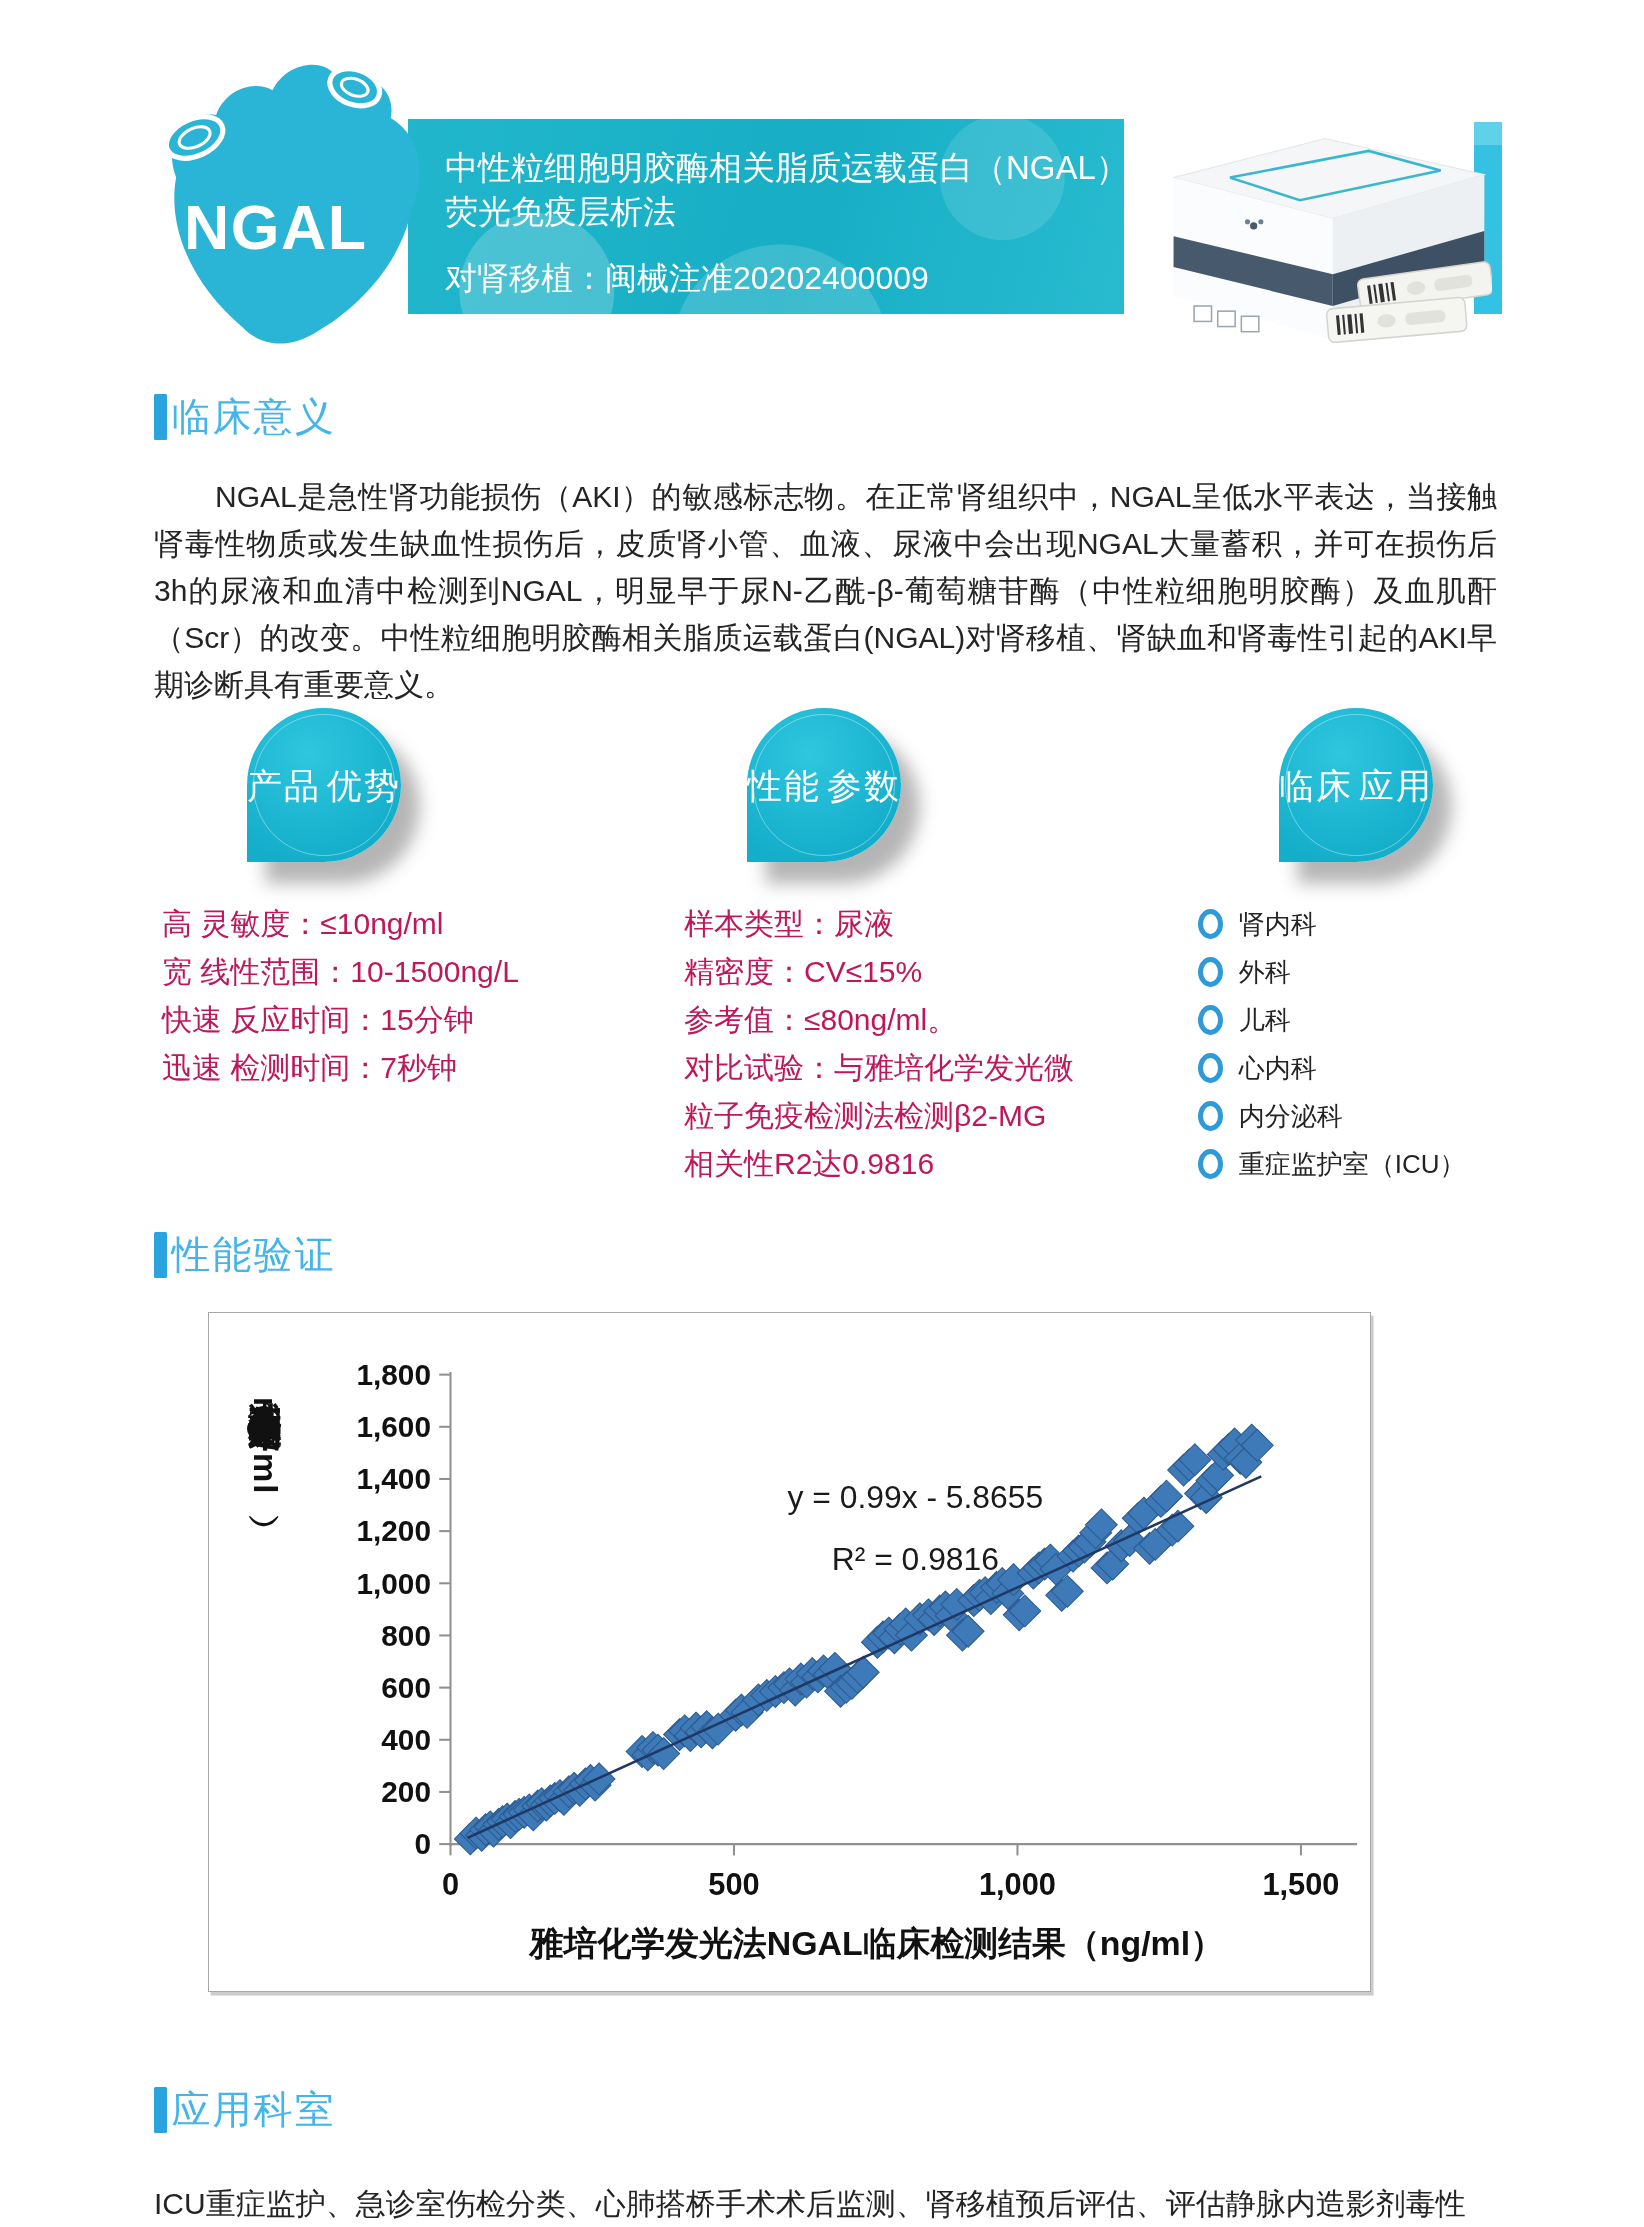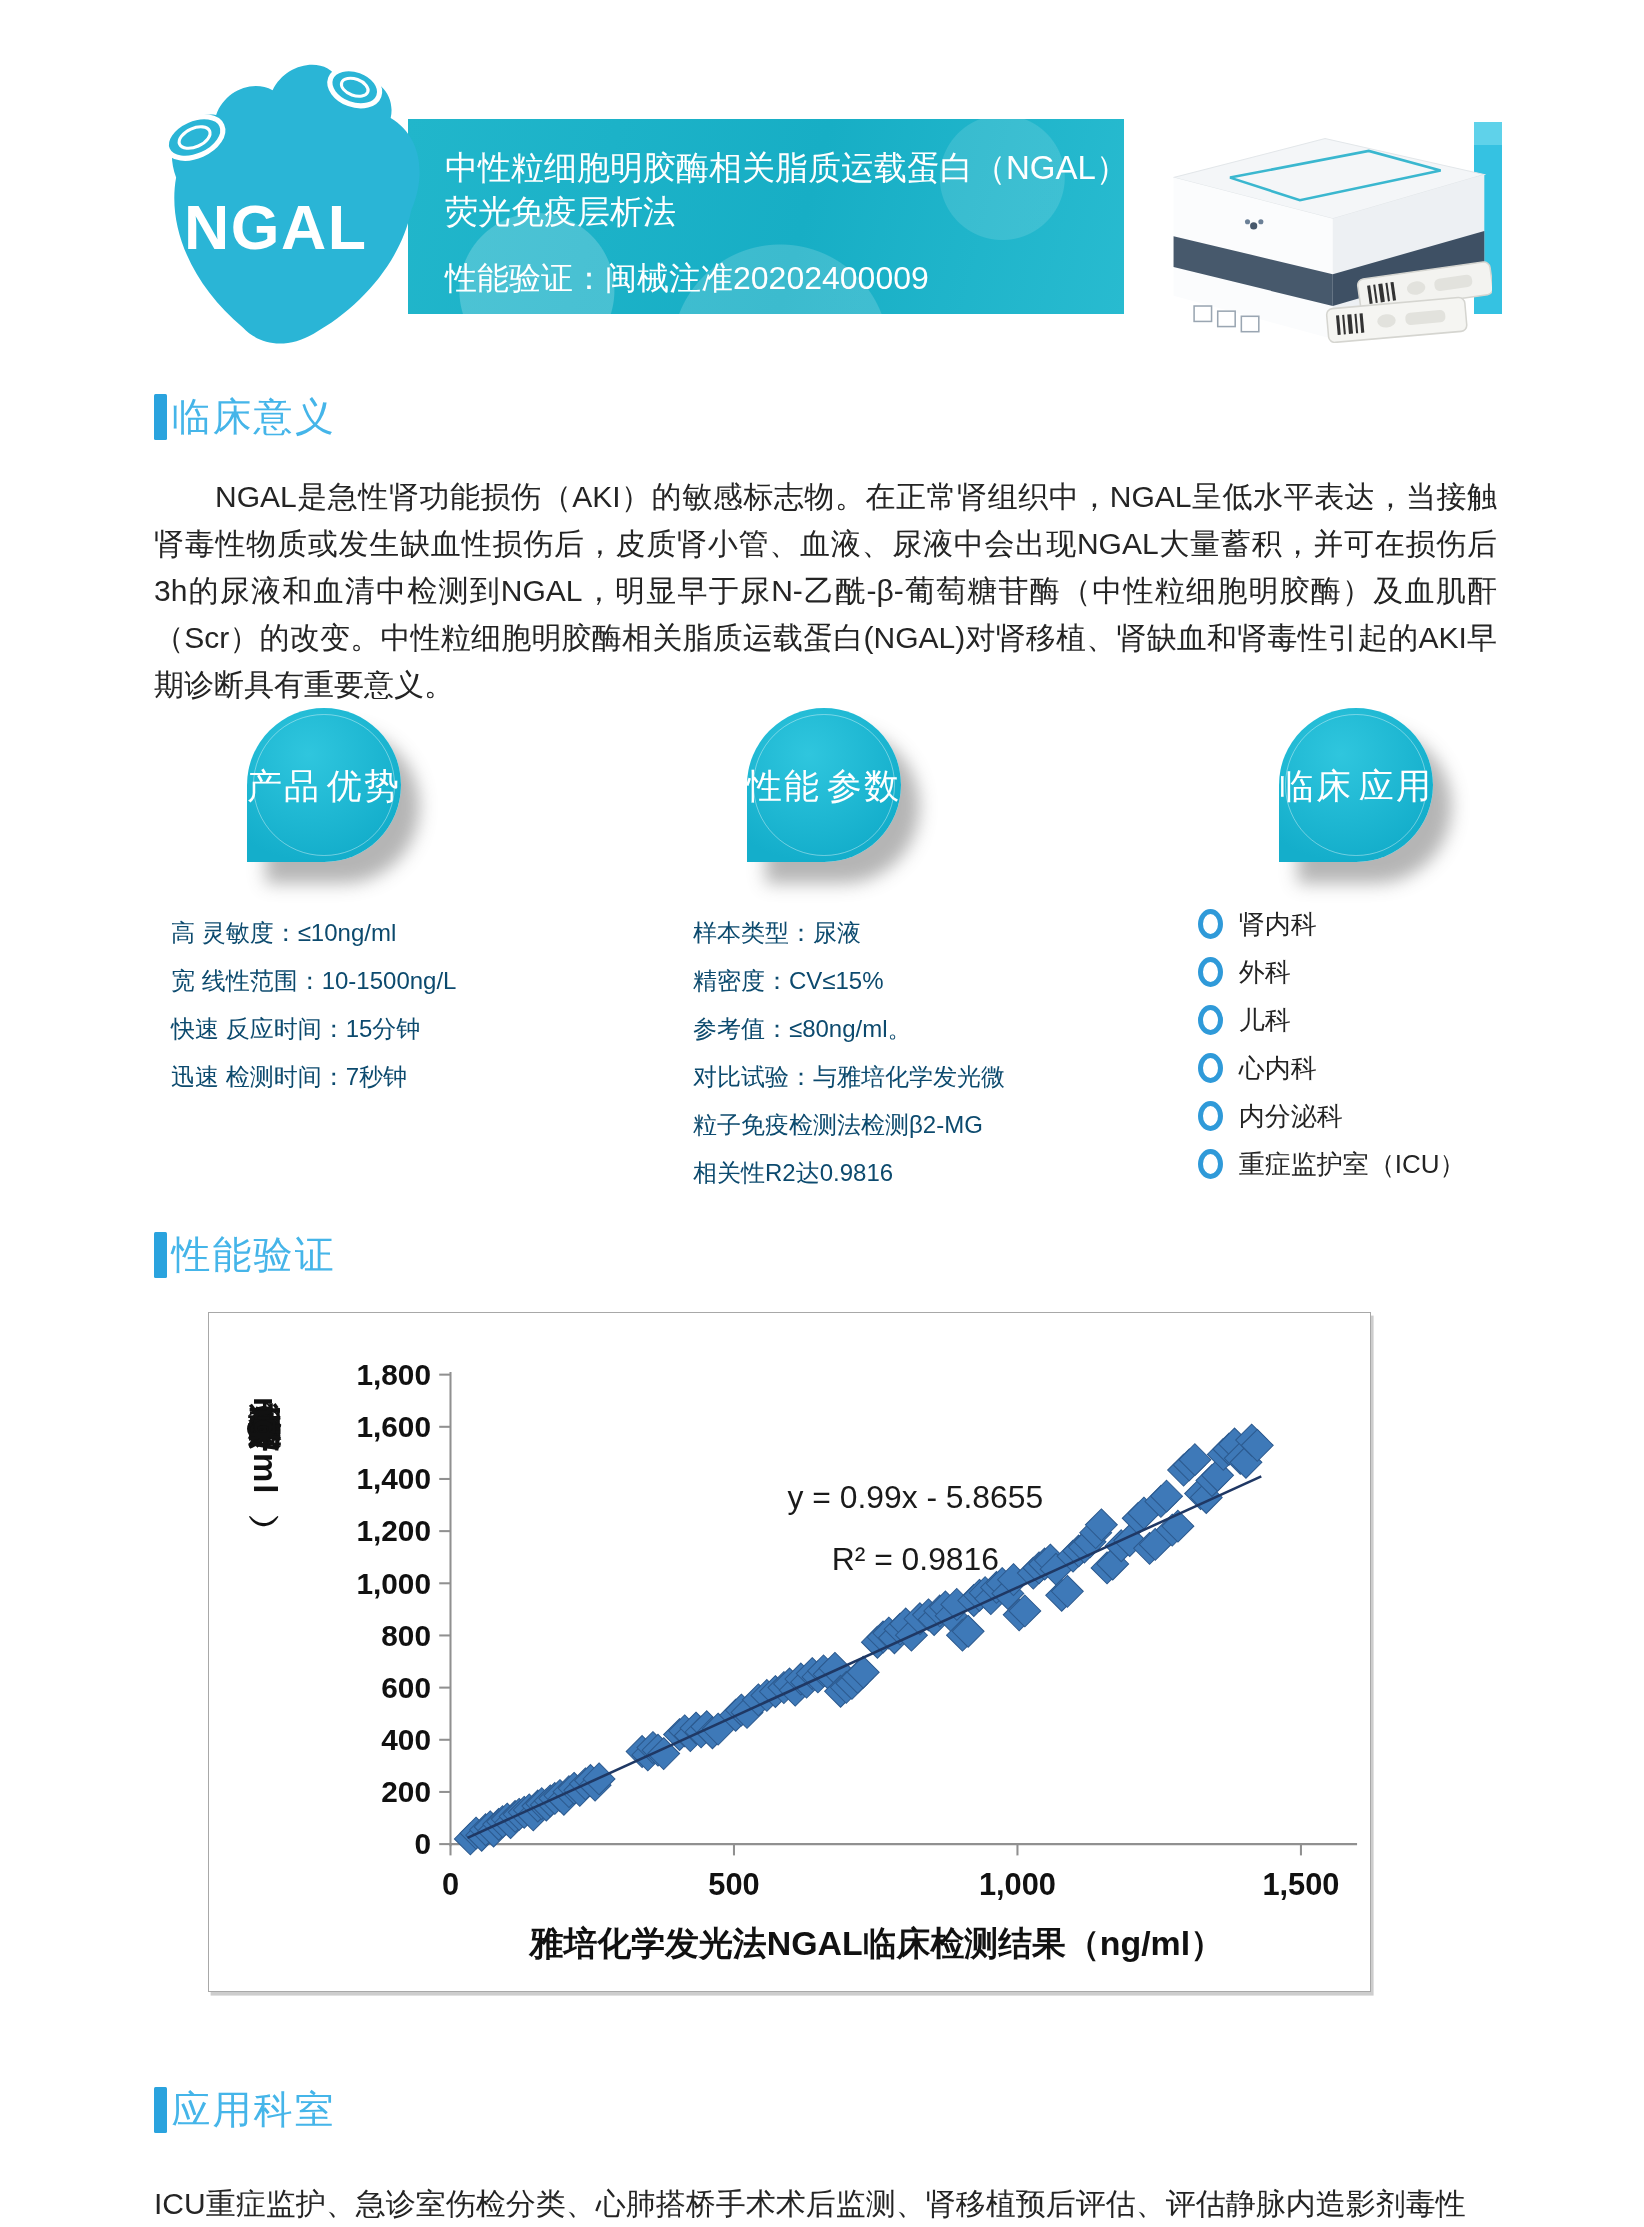--- a/index.html
+++ b/index.html
@@ -34,21 +34,21 @@
   
   .badge{position:absolute;width:154px;height:154px;border-radius:50% 50% 50% 0;
     background:radial-gradient(circle at 40% 30%,#2fc6de,#14aecb 75%);
     box-shadow:18.5px 21.6px 17.5px rgba(90,90,90,0.45);
     display:flex;flex-direction:row;align-items:center;justify-content:space-between;z-index:2;}
   .badge::before{content:"";position:absolute;inset:6.2px;border-radius:50%;
     border:1.5px solid rgba(255,255,255,0.38);}
   .badge span{color:#fff;font-size:35px;line-height:45px;letter-spacing:2.1px;}
 
   
-  .plain-list{position:absolute;list-style:none;margin:9px;padding:0;font-size:24px;line-height:48px;color:#0c4a6e;}
+  .plain-list{position:absolute;list-style:none;margin:0;padding:0;font-size:30px;line-height:48px;color:#be185d;}
   .app-list{position:absolute;list-style:none;margin:0;padding:0;font-size:26px;color:#242424;}
   .app-list li{display:flex;align-items:center;gap:15.4px;height:48px;}
   .ring{width:15.4px;height:20.5px;border:5.6px solid #2f9ad9;border-radius:50%;flex:0 0 auto;}
 
   
   .chart-frame{position:absolute;left:208px;top:1312px;width:1161px;height:678px;background:#fff;
     border:1.5px solid #a8a8a8;box-shadow:2.6px 3.6px 0 #cdcdcd;z-index:1;}
   .chart-frame svg{position:absolute;left:0;top:0;width:100%;height:100%;font-family:"Liberation Sans",sans-serif;}
   .y-axis-label{position:absolute;left:40px;top:61px;writing-mode:vertical-lr;text-orientation:mixed;
     font-size:33px;font-weight:700;color:#111;letter-spacing:2.1px;line-height:1;}
@@ -57,21 +57,21 @@
   .dept-para{position:absolute;left:154px;top:2144px;width:1484px;font-size:30px;line-height:47px;color:#242424;margin-top:36px;}
 </style>
 </head>
 <body>
 
 <div class="page">
 
   <div class="banner">
     <div class="banner-title">中性粒细胞明胶酶相关脂质运载蛋白（NGAL）测定试剂盒</div>
     <div class="banner-title2">荧光免疫层析法</div>
-    <div class="banner-reg">性能验证：闽械注准20202400009</div>
+    <div class="banner-reg">对肾移植：闽械注准20202400009</div>
   </div>
 
   <svg class="heart" viewBox="0 0 565 635">
     <path d="M 272 98
              C 298 42 378 30 400 78
              C 462 56 514 98 502 152
              C 562 188 572 262 542 332
              C 522 432 442 522 352 572
              C 300 602 248 596 214 560
              C 118 480 66 368 84 268

